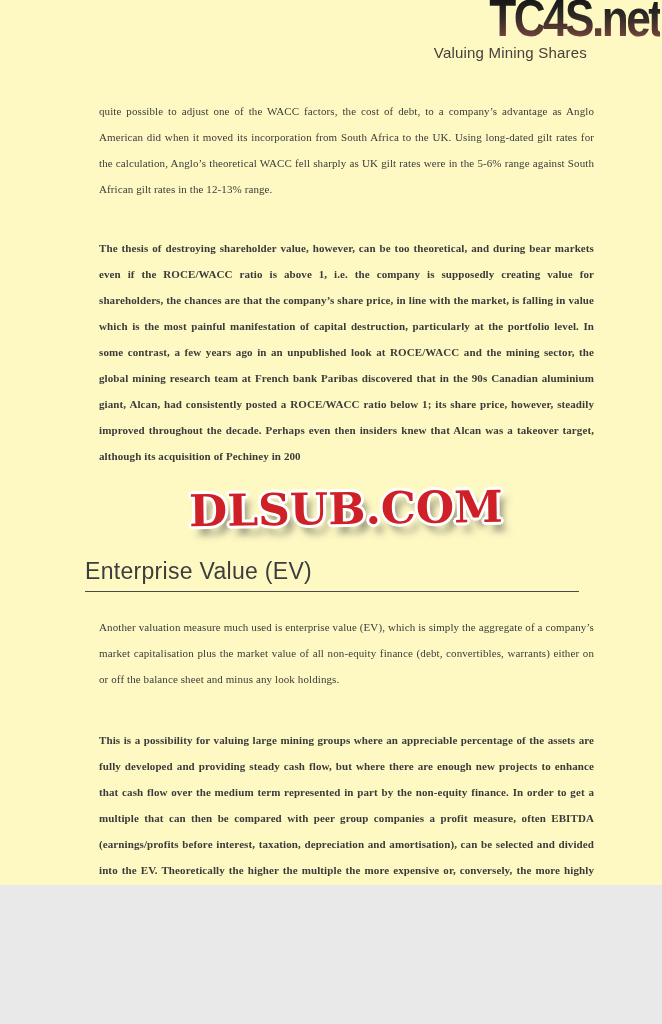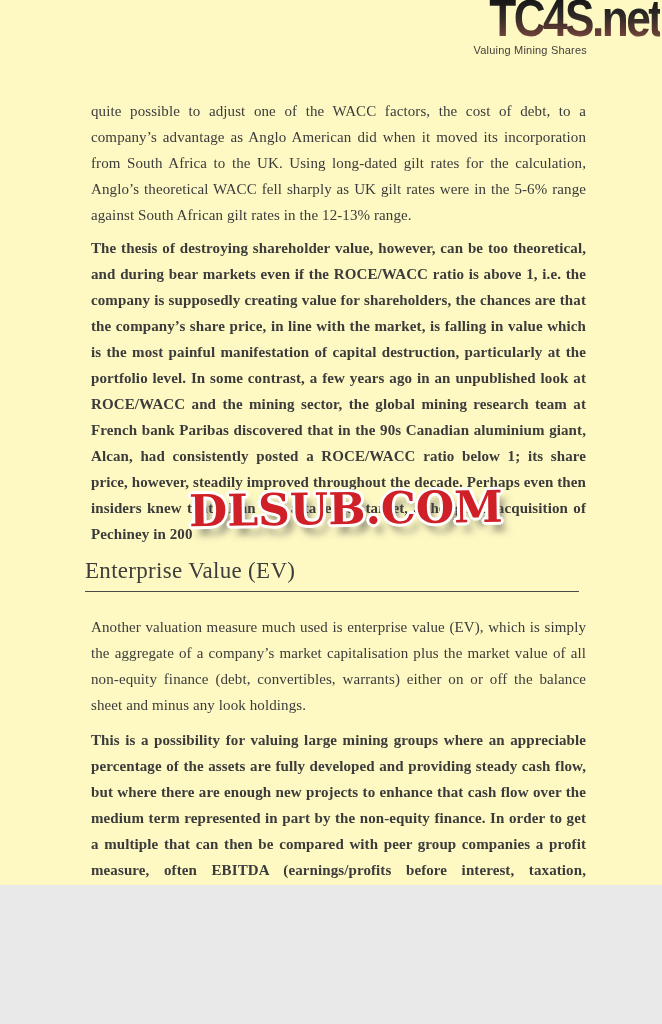--- a/index.html
+++ b/index.html
@@ -32,51 +32,51 @@
     filter: blur(0.5px);
     white-space: nowrap;
   }
 
   
   .running-header {
     position: absolute;
     top: 44px;
     right: 75px;
     font-family: "Liberation Sans", sans-serif;
-    font-size: 11px;
+    font-size: 15px;
     letter-spacing: 0.2px;
     color: #45403a;
     white-space: nowrap;
   }
 
   
   .para {
     position: absolute;
-    left: 91px;
+    left: 99px;
     width: 495px;
     margin: 0;
-    font-size: 15px;
+    font-size: 11px;
     line-height: 26px;
     color: #3b3b3b;
     text-align: justify;
     letter-spacing: 0.1px;
   }
   #p1 { top: 98px;  }
   #p2 { top: 235px; font-weight: bold; }
   #p3 { top: 614px; }
   #p4 { top: 727px; font-weight: bold; }
 
   
   .heading {
     position: absolute;
     left: 85px;
     top: 558px;
     width: 495px;
     margin: 0;
-    font-family: Liberation Serif, serif;
+    font-family: Liberation Sans, sans-serif;
     font-weight: 400;
     font-size: 23px;
     letter-spacing: 0.3px;
     color: #3d3d3d;
   }
   .heading-rule {
     position: absolute;
     left: 85px;
     top: 591px;
     width: 494px;

